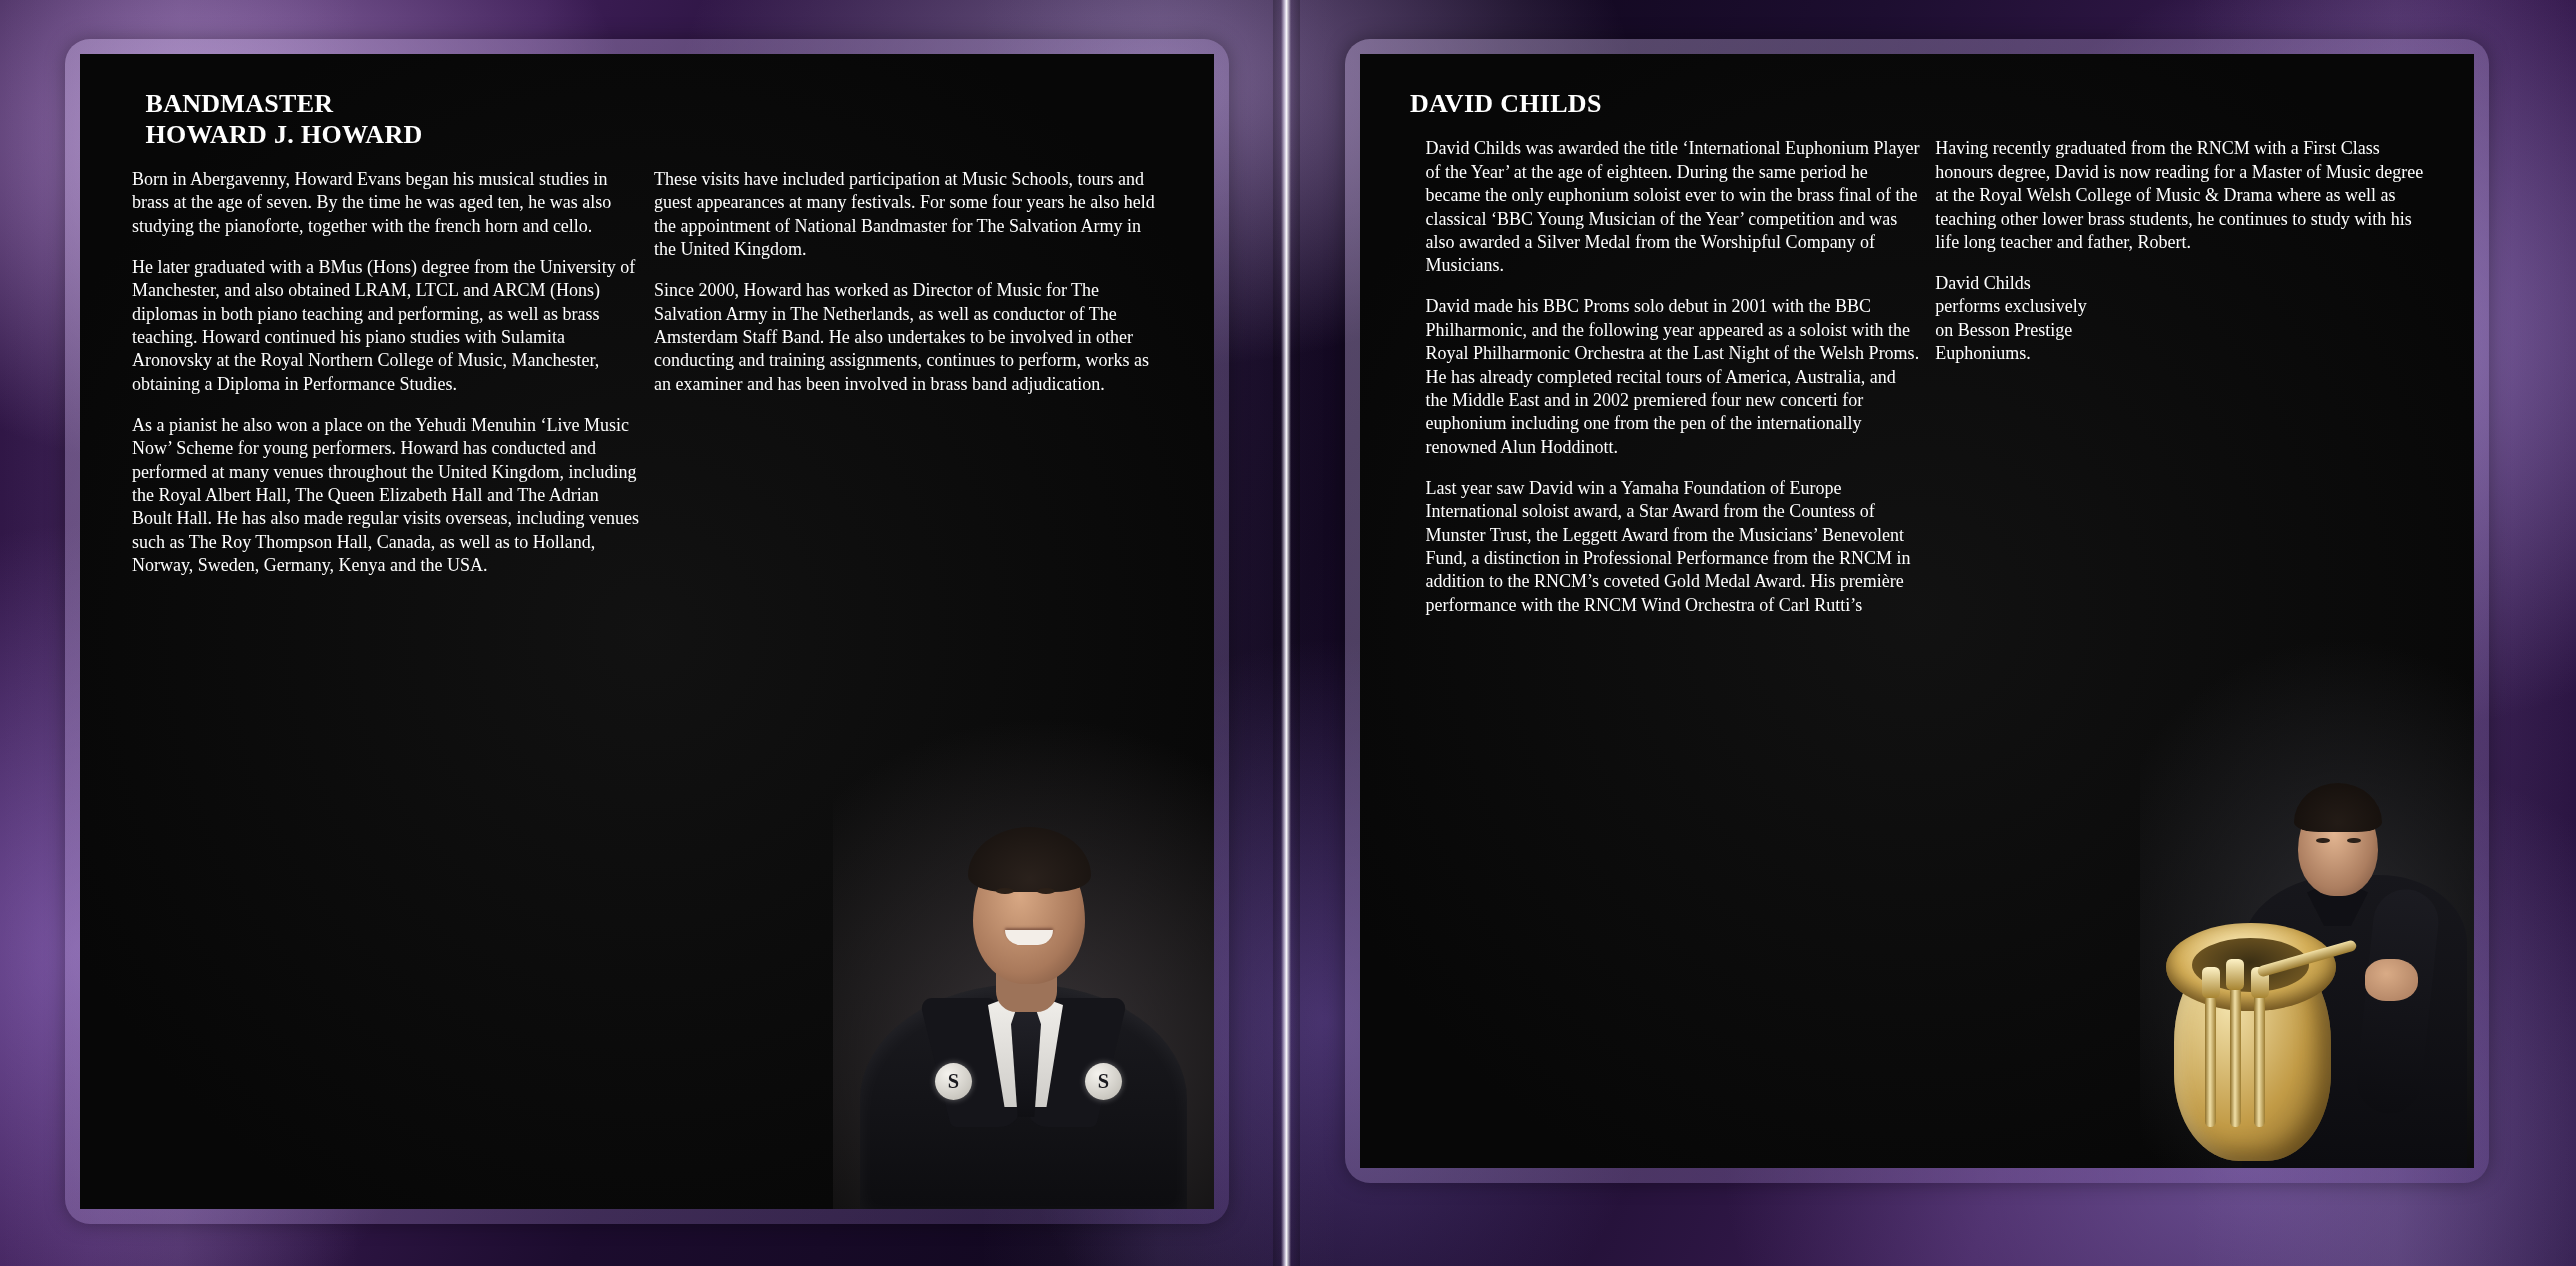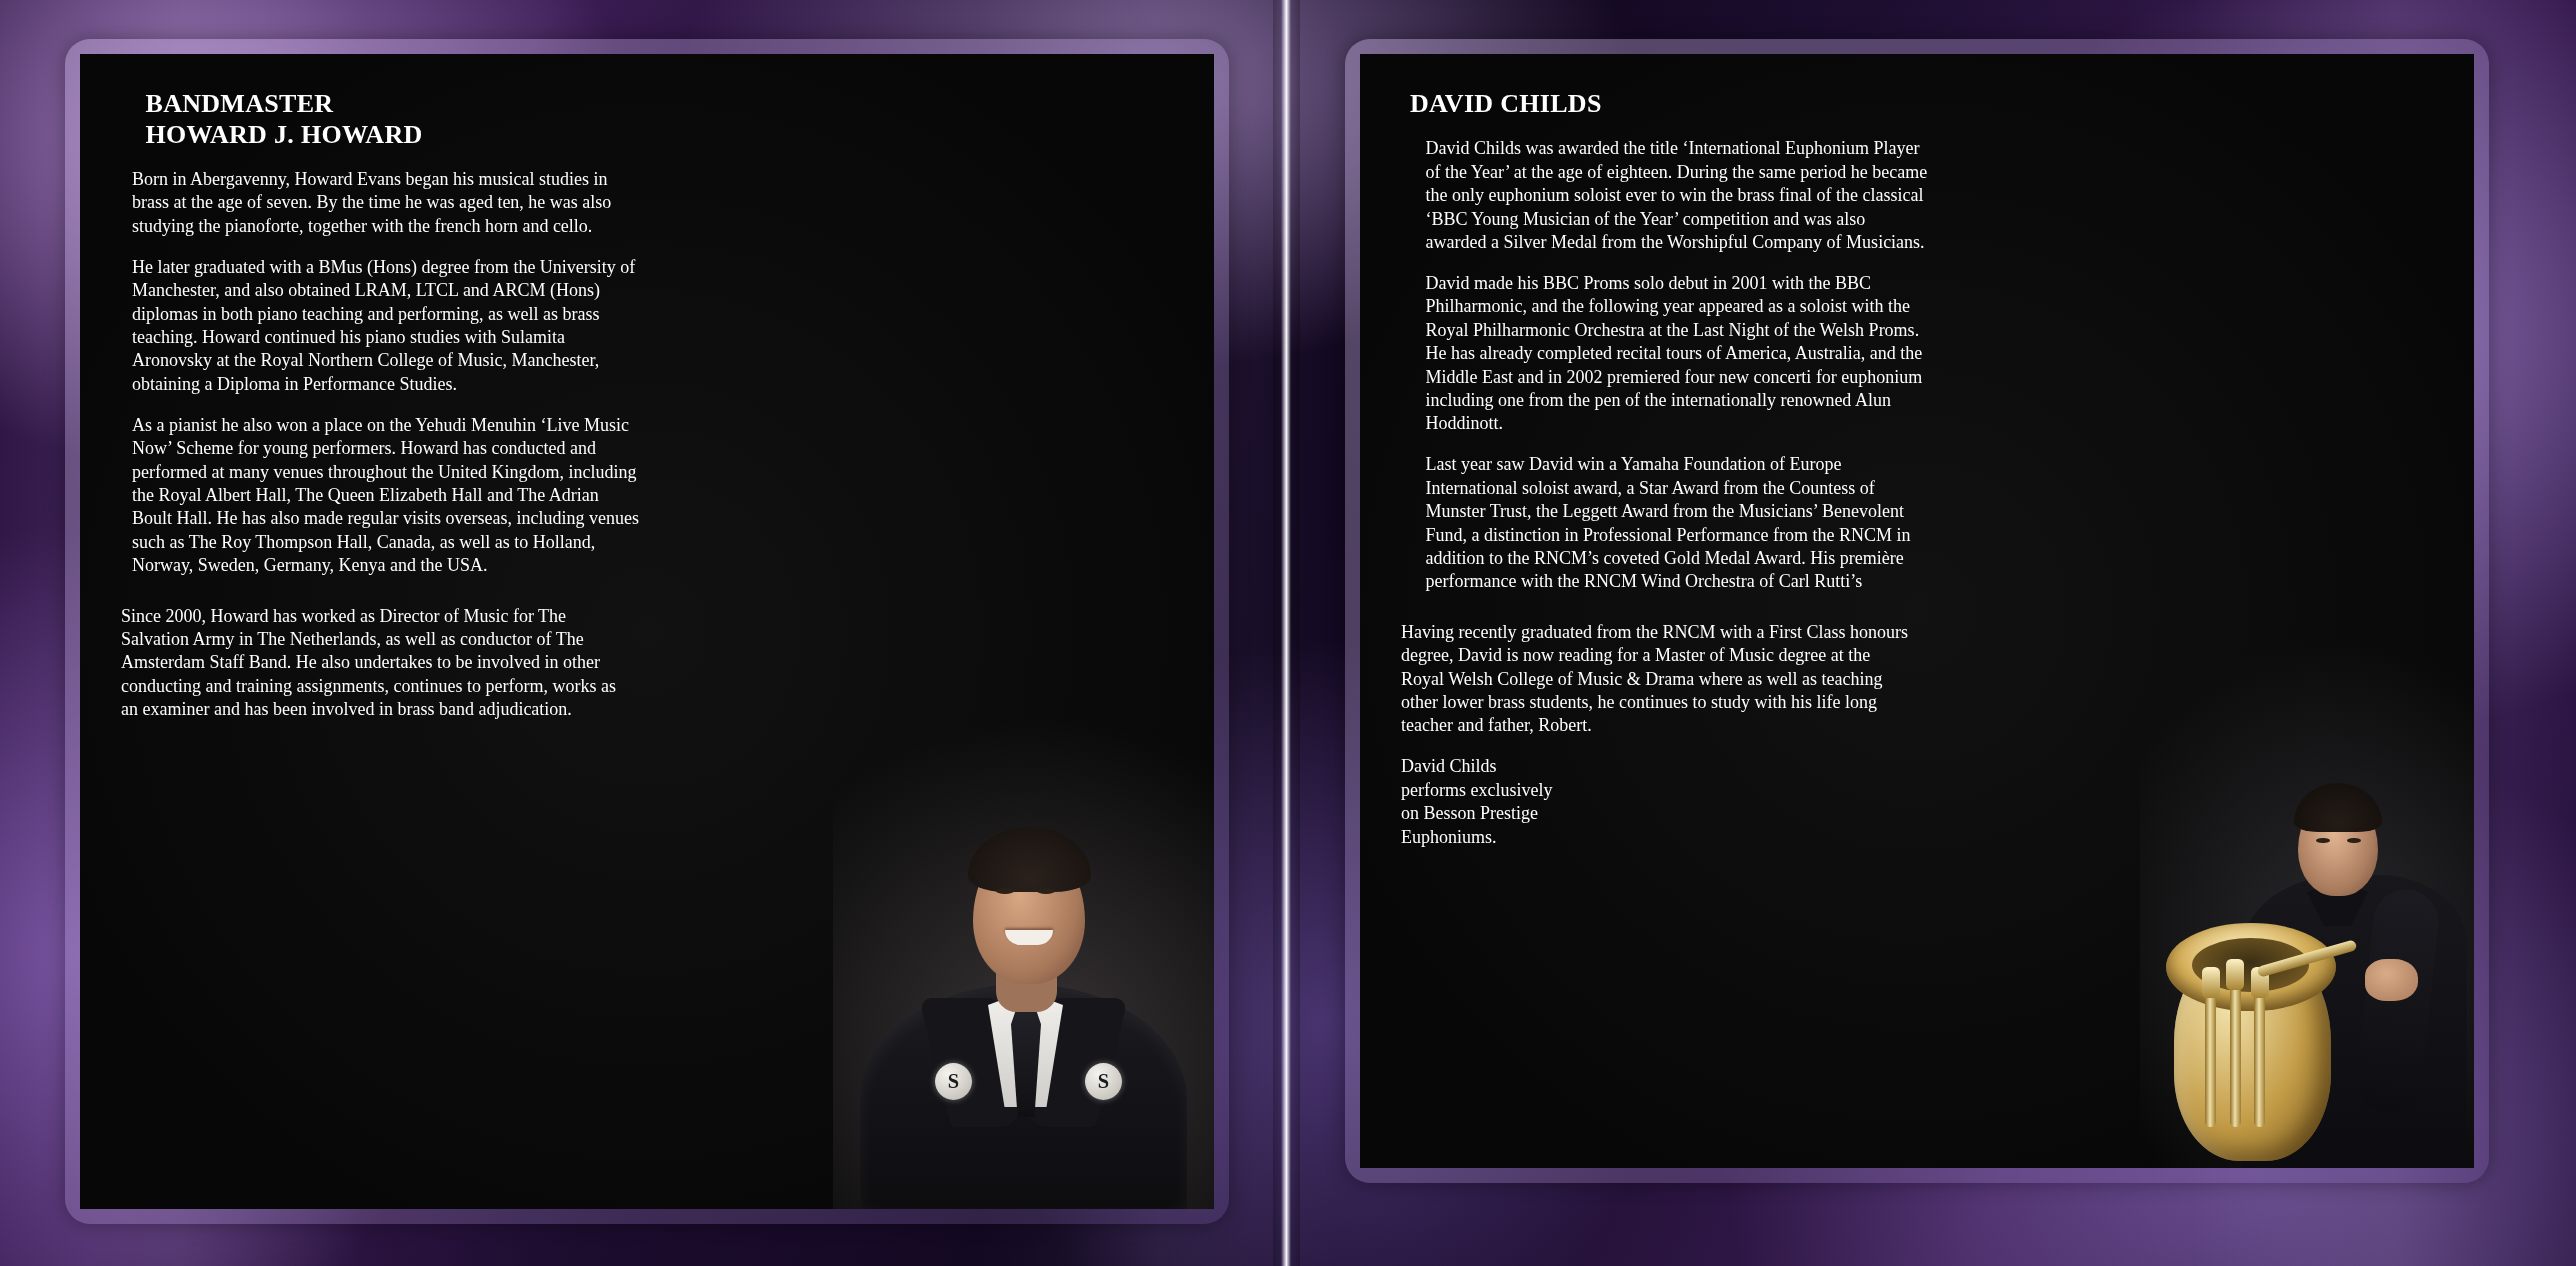--- a/index.html
+++ b/index.html
@@ -102,22 +102,21 @@
     margin: 0 0 17.7px 24.5px;
     position: relative;
     z-index: 3;
   }
   .title .line2 { display: block; }
 
   .cols {
     position: relative;
     z-index: 3;
     display: flex;
-    gap: 27px;
-    flex-direction: column;
+    gap: 15px;
   }
 
   .col {
     color: #ffffff;
     font-family: "Liberation Serif", serif;
     font-size: 18px;
     line-height: 1.30;
   }
   .col p {
     margin: 0 0 17.7px 0;
@@ -389,20 +388,21 @@
         <div class="sa-badge r">S</div>
       </div>
 
       <div class="cols">
         <div class="col left-col-1">
           <p>Born in Abergavenny, Howard Evans began his musical studies in brass at the age of seven. By the time he was aged ten, he was also studying the pianoforte, together with the french horn and cello.</p>
           <p>He later graduated with a BMus (Hons) degree from the University of Manchester, and also obtained LRAM, LTCL and ARCM (Hons) diplomas in both piano teaching and performing, as well as brass teaching. Howard continued his piano studies with Sulamita Aronovsky at the Royal Northern College of Music, Manchester, obtaining a Diploma in Performance Studies.</p>
           <p>As a pianist he also won a place on the Yehudi Menuhin ‘Live Music Now’ Scheme for young performers.  Howard has conducted and performed at many venues throughout the United Kingdom, including the Royal Albert Hall, The Queen Elizabeth Hall and The Adrian Boult Hall. He has also made regular visits overseas, including venues such as The Roy Thompson Hall, Canada, as well as to Holland, Norway, Sweden, Germany, Kenya and the USA.</p>
         </div>
         <div class="col left-col-2">
+          <p>These visits have included participation at Music Schools, tours and guest appearances at many festivals. For some four years he also held the appointment of National Bandmaster for The Salvation Army in the United Kingdom.</p>
           <p>Since 2000, Howard has worked as Director of Music for The Salvation Army in The Netherlands, as well as conductor of The Amsterdam Staff Band. He also undertakes to be involved in other conducting and training assignments, continues to perform, works as an examiner and has been involved in brass band adjudication.</p>
         </div>
       </div>
 
     </div>
   </div>
 
   <div class="gutter-dark"></div>
   <div class="gutter"></div>
 

